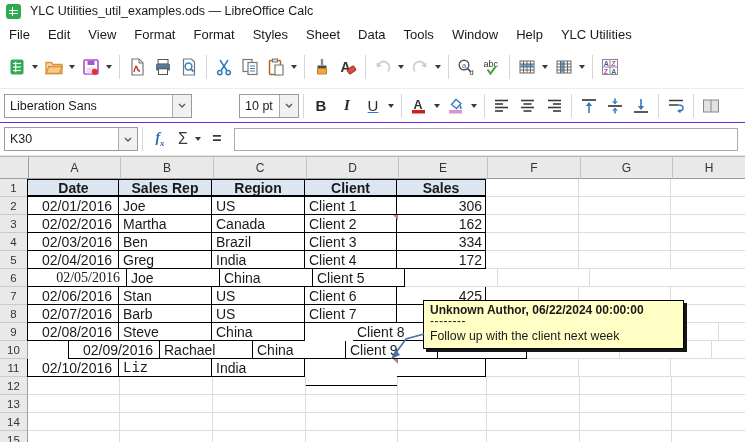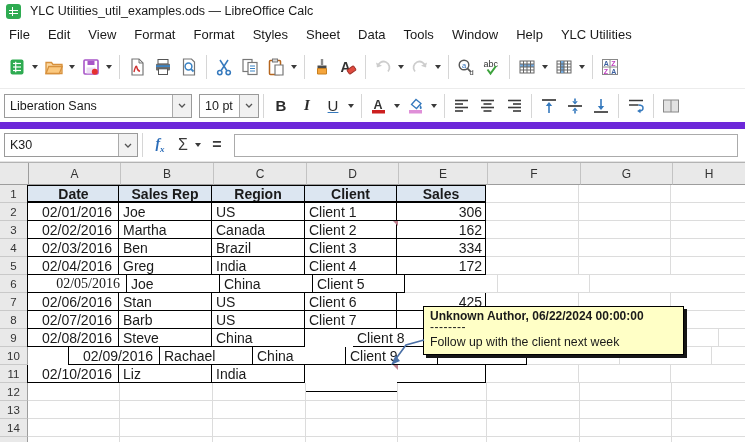--- a/index.html
+++ b/index.html
@@ -16,21 +16,21 @@
       linear-gradient(#fff,#fff) 0 3px/9px 1px no-repeat,
       linear-gradient(#fff,#fff) 0 6px/9px 1px no-repeat,
       linear-gradient(#fff,#fff) 3px 0/1px 9px no-repeat;}
   .title-text{font-size:12.5px;margin-left:9px;white-space:nowrap;}
   
   .menubar{height:24px;display:flex;align-items:center;padding-left:0;flex:0 0 auto;}
   .menu-item{font-size:13px;padding:3px 9px;white-space:nowrap;cursor:default;}
   
   .toolbar{display:flex;align-items:center;flex:0 0 auto;overflow:hidden;}
   .toolbar1{height:42px;padding-left:4px;border-bottom:1px solid #ececec;}
-  .toolbar2{height:33px;padding-left:4px;border-bottom:7px solid #6d28d9;}
+  .toolbar2{height:33px;padding-left:4px;border-bottom:1px solid #6d28d9;}
   .tbtn{display:flex;align-items:center;justify-content:center;height:30px;min-width:26px;
     border-radius:3px;cursor:default;}
   .tbtn.disabled{opacity:.5;}
   .tbtn svg{display:block;}
   .caret{width:0;height:0;border-left:3.5px solid transparent;border-right:3.5px solid transparent;
     border-top:4px solid #3a3a3a;margin:0 3px 0 2px;}
   .ddwrap{display:flex;align-items:center;}
   .tsep{width:1px;height:24px;background:#d6d6d6;margin:0 4px;flex:0 0 auto;}
   
   .combo{height:22px;border:1px solid #9a9a9a;display:flex;align-items:stretch;background:#fff;}
@@ -347,21 +347,21 @@
   <div class="toolbar toolbar2">
     <div class="combo" style="width:186px;flex:0 0 auto;">
       <span class="combo-text">Liberation Sans</span>
       <span class="combo-dd">
           <svg class="chev" viewBox="0 0 8 5">
             <polyline points="1,1 4,4 7,1" fill="none" stroke="#555" stroke-width="1.3"></polyline>
           </svg>
         </span>
     </div>
     <div style="width:7px;flex:0 0 auto;"></div>
-    <div class="combo" style="width:58px;flex:0 0 auto;">
+    <div class="combo" style="width:58px;flex:0 0 auto;margin-left:40px;">
       <span class="combo-text">10 pt</span>
       <span class="combo-dd">
           <svg class="chev" viewBox="0 0 8 5">
             <polyline points="1,1 4,4 7,1" fill="none" stroke="#555" stroke-width="1.3"></polyline>
           </svg>
         </span>
     </div>
     <div class="tsep"></div>
     <span id="fmt-buttons" style="display:flex;align-items:center;">
         <div class="ddwrap">
@@ -661,21 +661,21 @@
           <div class="gc tc a-l" style="width: 93px;">China</div>
           <div class="gc tc a-l" style="width: 92px;">Client 9</div>
           <div class="gc tc a-n" style="width: 89px;"></div>
           <div class="gc" style="width: 93px;"></div>
           <div class="gc" style="width: 92px;"></div>
           <div class="gc last"></div>
         </div>
         <div class="grow">
           <div class="rowhead">11</div>
           <div class="gc tc first a-r" style="width: 92px;">02/10/2016</div>
-          <div class="gc tc a-l" style="width: 93px;">Liz</div>
+          <div class="gc tc a-l" style="width: 93px; font-family: Liberation Mono, monospace;">Liz</div>
           <div class="gc tc a-l" style="width: 93px;">India</div>
           <div class="gc tc a-l" style="width: 92px; margin-top: 26px;">Client 10</div>
           <div class="gc tc a-n" style="width: 89px;"></div>
           <div class="gc" style="width: 93px;"></div>
           <div class="gc" style="width: 92px;"></div>
           <div class="gc last"></div>
         </div>
         <div class="grow">
           <div class="rowhead">12</div>
           <div class="gc" style="width: 92px;"></div>

